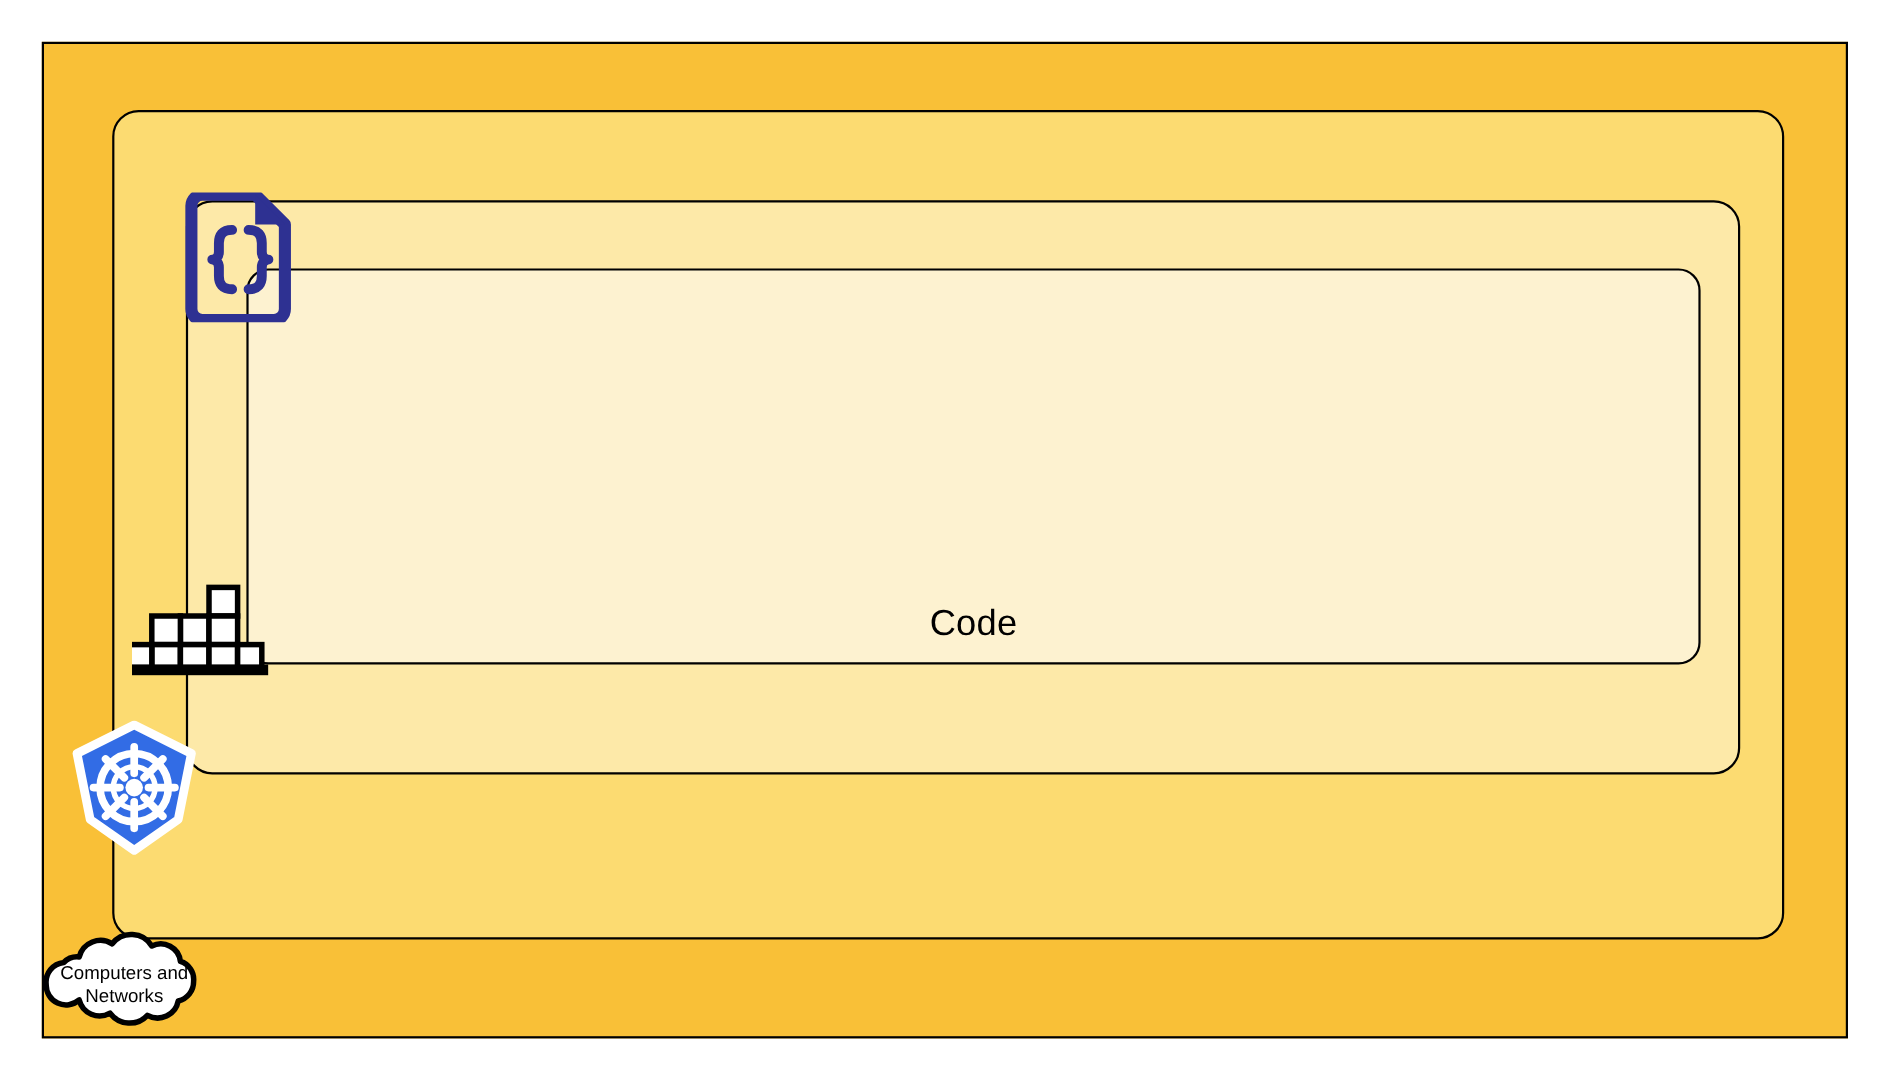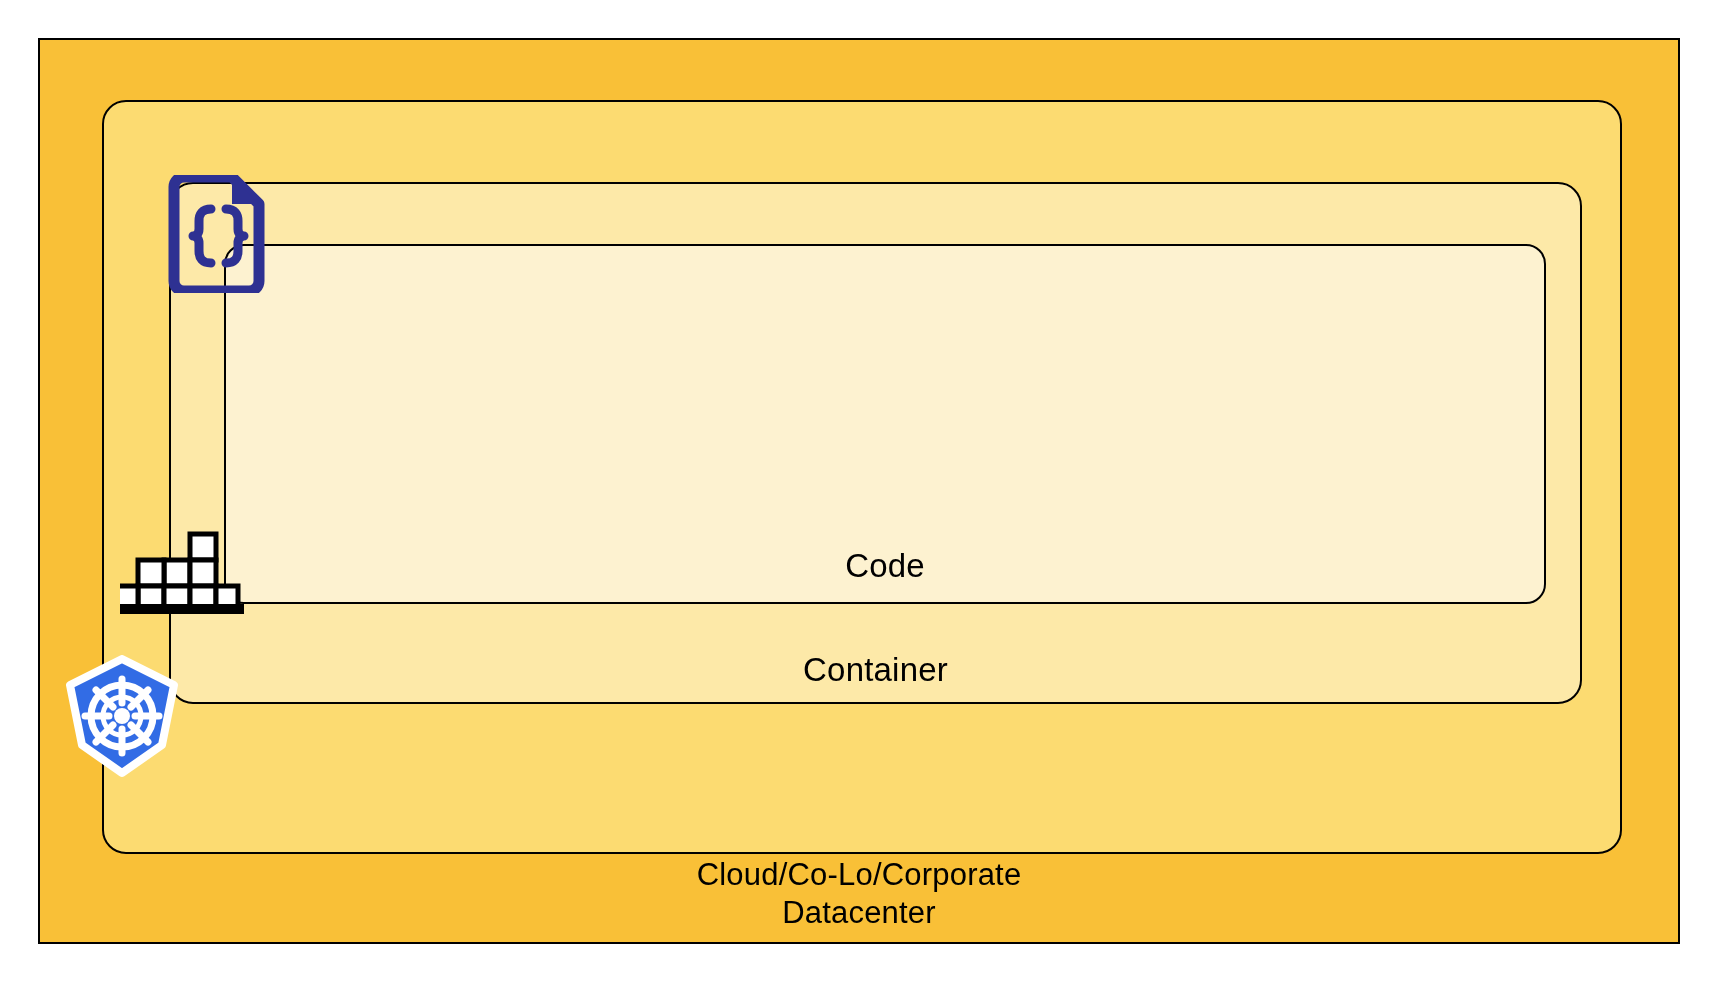--- a/index.html
+++ b/index.html
@@ -138,27 +138,24 @@
   <div class="layer" id="layer-datacenter">
 
     <div class="layer" id="layer-cluster">
 
       <div class="layer" id="layer-container">
 
         <div class="layer" id="layer-code">
           <div class="layer-label" id="label-code">Code</div>
         </div>
 
-        <div class="layer-label" id="label-container">Container</div>
       </div>
 
     </div>
 
-    <div class="layer-label" id="label-datacenter">Cloud/Co-Lo/Corporate
-Datacenter</div>
   </div>
 
   <div id="icon-code">
     <svg viewBox="0 0 105 118" width="105" height="118" aria-hidden="true">
       <path d="M10 12 a10 10 0 0 1 10 -10 h48 l27 27 v77 a10 10 0 0 1 -10 10 h-65 a10 10 0 0 1 -10 -10 z" fill="none" stroke="#2E3192" stroke-width="11" stroke-linejoin="round"></path>
       <path d="M68 2 l27 27 h-27 z" fill="#2E3192"></path>
       <path d="M47 34 c-9 0 -12 5 -12 12 v8 c0 5 -3 7 -6 7 c3 0 6 2 6 7 v8 c0 7 3 12 12 12" fill="none" stroke="#2E3192" stroke-width="9" stroke-linecap="round" stroke-linejoin="round"></path>
       <path d="M62 34 c9 0 12 5 12 12 v8 c0 5 3 7 6 7 c-3 0 -6 2 -6 7 v8 c0 7 -3 12 -12 12" fill="none" stroke="#2E3192" stroke-width="9" stroke-linecap="round" stroke-linejoin="round"></path>
     </svg>
   </div>
@@ -192,14 +189,32 @@
         <line x1="38" y1="35" x2="55" y2="52"></line>
         <line x1="73" y1="70" x2="90" y2="87"></line>
         <line x1="90" y1="35" x2="73" y2="52"></line>
         <line x1="55" y1="70" x2="38" y2="87"></line>
       </g>
       <circle cx="64" cy="61" r="8" fill="#FFFFFF"></circle>
       <circle cx="64" cy="61" r="19" fill="none" stroke="#FFFFFF" stroke-width="5"></circle>
     </svg>
   </div>
 
+  <div id="cloud-computers-networks">
+    <svg viewBox="0 0 158 100" width="158" height="100" aria-hidden="true">
+      <path d="M38 24
+               a20 20 0 0 1 30 -12
+               a22 22 0 0 1 36 2
+               a18 18 0 0 1 26 14
+               a17 17 0 0 1 12 18
+               a18 18 0 0 1 -14 18
+               a19 19 0 0 1 -28 13
+               a22 22 0 0 1 -34 -2
+               a19 19 0 0 1 -28 -12
+               a18 18 0 0 1 -30 -14
+               a18 18 0 0 1 16 -20
+               a17 17 0 0 1 14 -5 z" fill="#FFFFFF" stroke="#000000" stroke-width="5" stroke-linejoin="round"></path>
+    </svg>
+    <div id="cloud-label">Computers and
+Networks</div>
+  </div>
 
 </div>
 
 </body></html>

